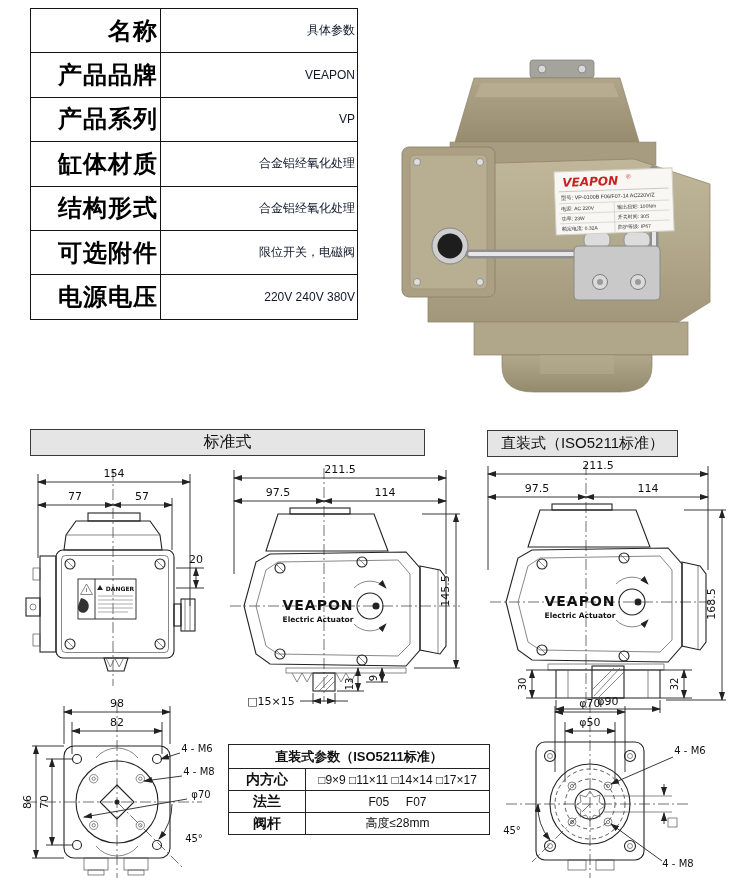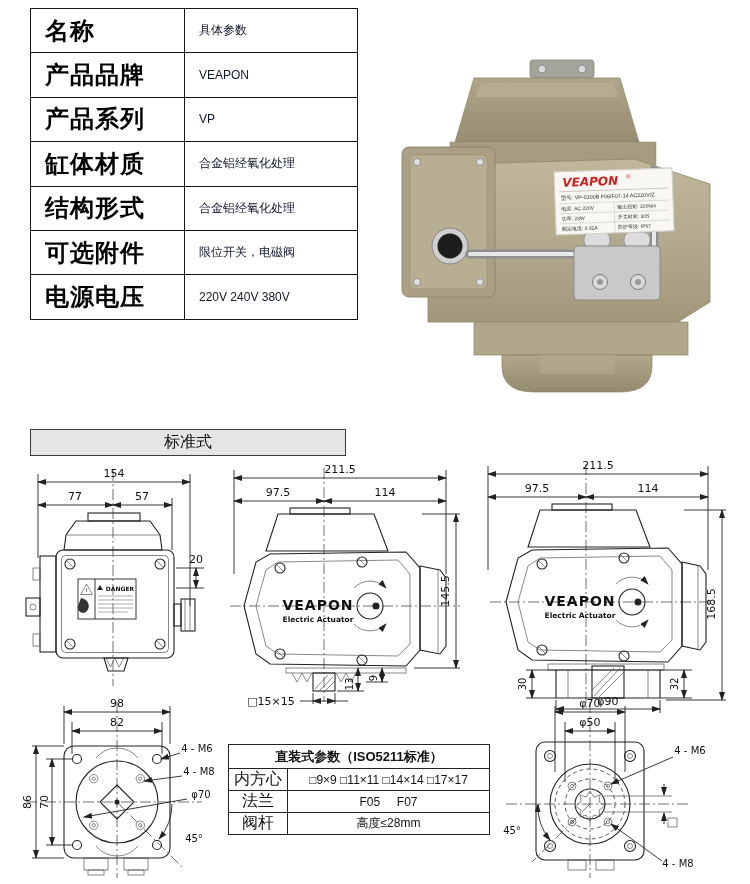--- a/index.html
+++ b/index.html
@@ -1,44 +1,44 @@
 <!DOCTYPE html>
 <html><head>
 <meta charset="utf-8">
 <style>
   html,body{margin:0;padding:0;background:#ffffff;}
   .page{position:relative;width:750px;height:884px;background:#fff;overflow:hidden;
         font-family:"Liberation Sans","DejaVu Sans",sans-serif;}
   
   table.spec{position:absolute;left:30px;top:8px;width:328px;border-collapse:collapse;table-layout:fixed;}
-  table.spec td{border:1.6px solid #141414;height:43.4px;text-align:left;vertical-align:middle;padding:0 14px;}
+  table.spec td{border:1.6px solid #141414;height:43.4px;text-align:right;vertical-align:middle;padding:0 2px;}
   table.spec td.lbl{width:125px;font-size:24px;font-weight:600;color:#000;letter-spacing:1px;}
   table.spec td.val{font-size:12px;color:#0f172a;}
   
   .sec-hdr{position:absolute;box-sizing:border-box;height:27px;background:#e5e5e5;border:1.4px solid #3a3a3a;
            text-align:center;font-size:16px;line-height:24px;color:#111;}
-  .sec-hdr.std{left:30px;top:429px;width:316px;}
+  .sec-hdr.std{left:30px;top:429px;width:395px;}
   .sec-hdr.iso{left:487px;top:430px;width:191px;font-size:15px;}
   
   svg.drw{position:absolute;overflow:visible;}
   .ln{stroke:#222;stroke-width:1.1;fill:none;}
   .thin{stroke:#555;stroke-width:.7;fill:none;}
   .dim{stroke:#222;stroke-width:.9;fill:none;}
   .cl{stroke:#333;stroke-width:.7;stroke-dasharray:11 3 2 3;fill:none;}
   .dsh{stroke:#333;stroke-width:.8;stroke-dasharray:4 3;fill:none;}
   .dt{font:11px "DejaVu Sans",sans-serif;fill:#111;text-anchor:middle;}
   .dts{font:10px "DejaVu Sans",sans-serif;fill:#111;text-anchor:middle;}
   .brand{font:bold 14px "DejaVu Sans",sans-serif;fill:#111;text-anchor:middle;letter-spacing:1px;}
   .brandsub{font:bold 7.5px "DejaVu Sans",sans-serif;fill:#111;text-anchor:middle;}
   .danger{font:bold 6px "DejaVu Sans",sans-serif;fill:#111;text-anchor:middle;}
   
   table.isoparams{position:absolute;left:228px;top:744px;width:262px;border-collapse:collapse;}
-  table.isoparams td{border:1.3px solid #222;text-align:center;font-size:12px;color:#111;height:21px;padding:0 2px;}
+  table.isoparams td{border:1.3px solid #222;text-align:center;font-size:12px;color:#111;height:21px;padding:0 11px;}
   table.isoparams td.title{font-size:13px;font-weight:bold;height:23px;}
-  table.isoparams td.rl{width:54px;font-weight:normal;font-size:16px;}
+  table.isoparams td.rl{width:54px;font-weight:bold;font-size:14px;}
 </style>
 </head>
 <body>
 
 <div class="page">
 
   <table class="spec">
     <tbody>
         <tr>
           <td class="lbl">名称</td>
@@ -138,20 +138,21 @@
         <text x="62" y="39" font-size="5" fill="#333">输出扭矩: 100Nm</text>
         <text x="6" y="49" font-size="5" fill="#333">功率: 23W</text>
         <text x="62" y="49" font-size="5" fill="#333">开关时间: 30S</text>
         <text x="6" y="59" font-size="5" fill="#333">额定电流: 0.32A</text>
         <text x="62" y="59" font-size="5" fill="#333">防护等级: IP67</text>
       </g>
     </g>
   </svg>
 
   <div class="sec-hdr std">标准式</div>
+  <div class="sec-hdr iso">直装式（ISO5211标准）</div>
 
   <svg class="drw" style="left:18px;top:458px" width="216" height="236" viewBox="0 0 216 236">
     <defs>
         <marker id="arF" markerWidth="9" markerHeight="8" refX="8" refY="3" orient="auto-start-reverse" markerUnits="userSpaceOnUse">
           <path d="M0,0L9,3L0,6z" fill="#222"></path>
         </marker>
       </defs>
     <line class="cl" x1="95" y1="12" x2="95" y2="228"></line>
     <g class="dim">
       <line x1="20" y1="16" x2="20" y2="100"></line>

